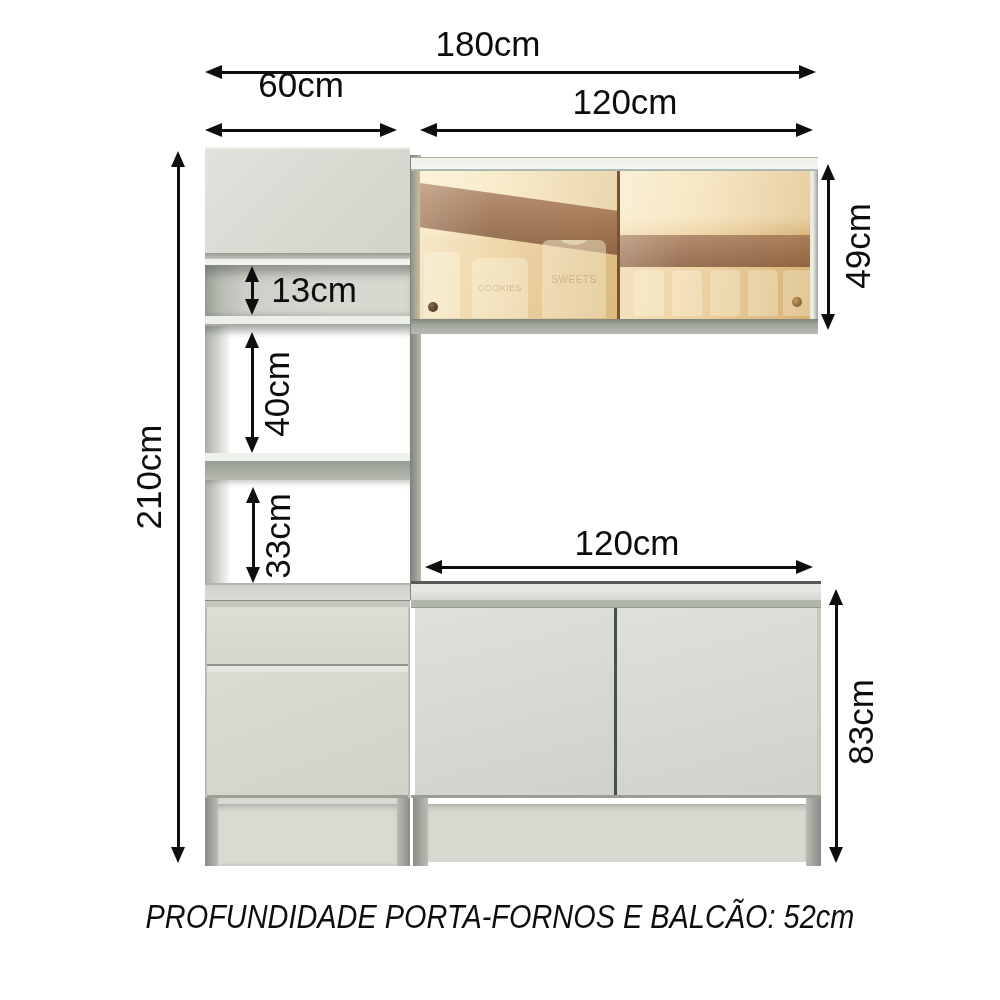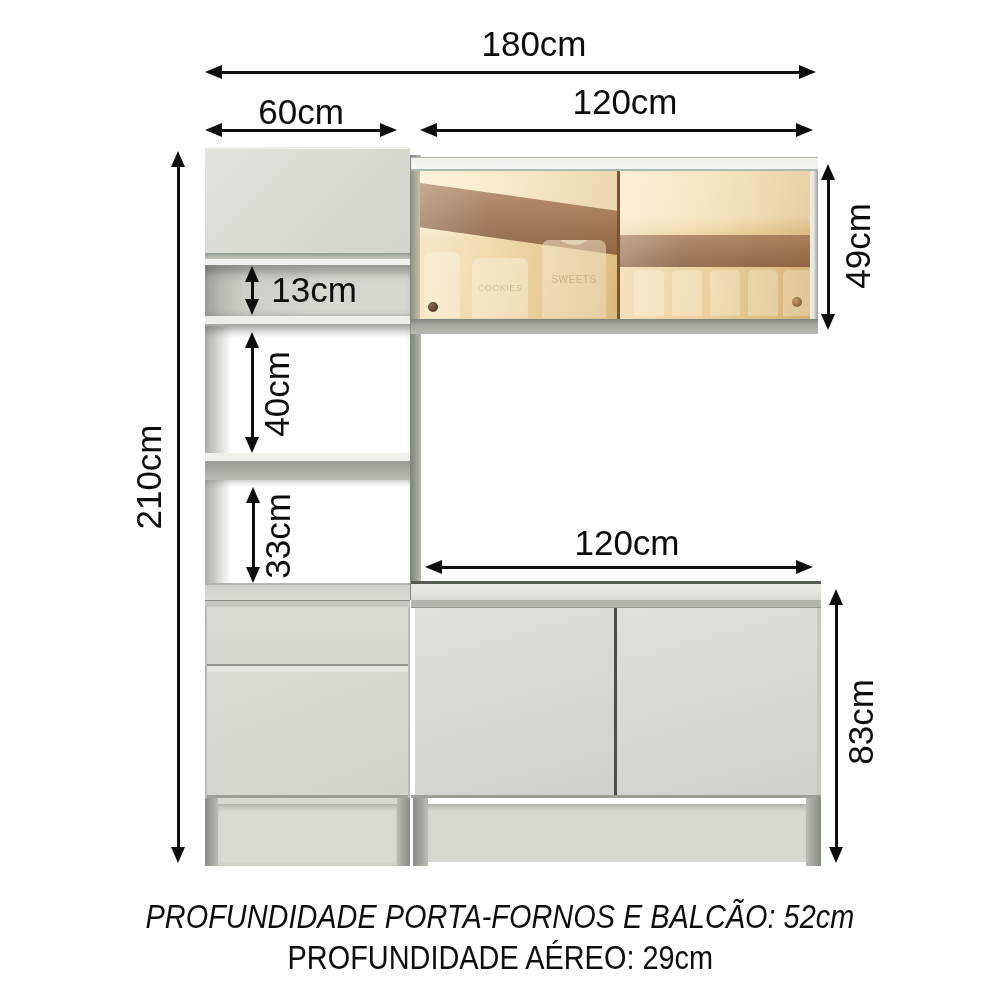--- a/index.html
+++ b/index.html
@@ -252,31 +252,28 @@
     <div class="ln"></div>
     <div class="vt"></div>
     <div class="vb"></div>
   </div>
   <div class="varrow" style="left:253px;top:487px;height:96px;">
     <div class="ln"></div>
     <div class="vt"></div>
     <div class="vb"></div>
   </div>
 
-  <div class="dim-label" style="left:534px;top:44px;">180cm</div>
-  <div class="dim-label" style="left:301px;top:112px;">60cm</div>
+  <div class="dim-label" style="left:488px;top:44px;">180cm</div>
+  <div class="dim-label" style="left:301px;top:85px;">60cm</div>
   <div class="dim-label" style="left:625px;top:102px;">120cm</div>
   <div class="dim-label" style="left:627px;top:543px;">120cm</div>
   <div class="dim-label rot" style="left:149px;top:477px;">210cm</div>
   <div class="dim-label rot" style="left:858px;top:246px;">49cm</div>
   <div class="dim-label rot" style="left:861px;top:722px;">83cm</div>
   <div class="dim-label" style="left:314px;top:290px;">13cm</div>
   <div class="dim-label rot" style="left:277px;top:394px;">40cm</div>
   <div class="dim-label rot" style="left:278px;top:536px;">33cm</div>
 
   <div class="footer-line" style="top:897px;font-style:italic;">
     <span class="cond">PROFUNDIDADE PORTA-FORNOS E BALCÃO: 52cm</span>
   </div>
-  <div class="footer-line" style="top:938px;">
-    <span class="cond">PROFUNDIDADE AÉREO: 29cm</span>
-  </div>
 
 </div>
 
 </body></html>

